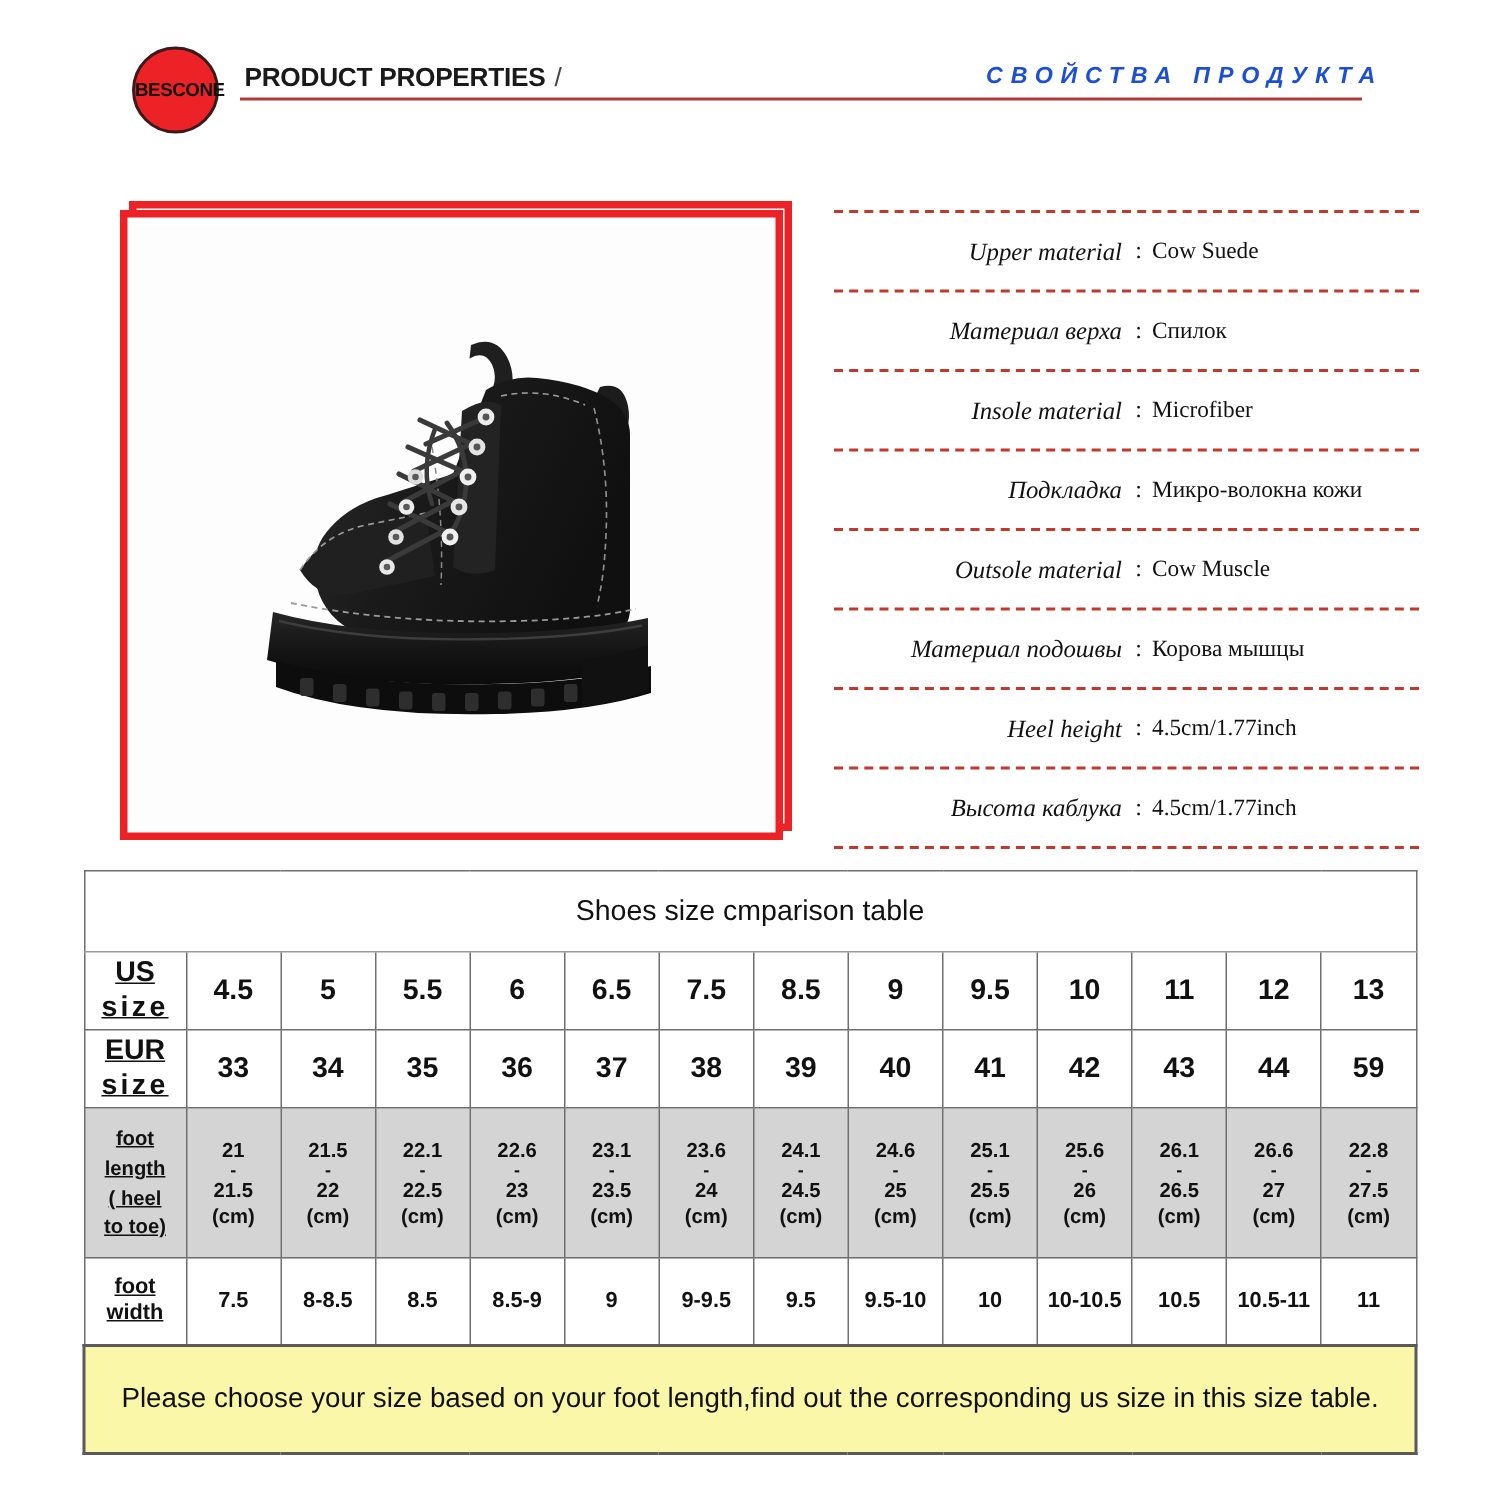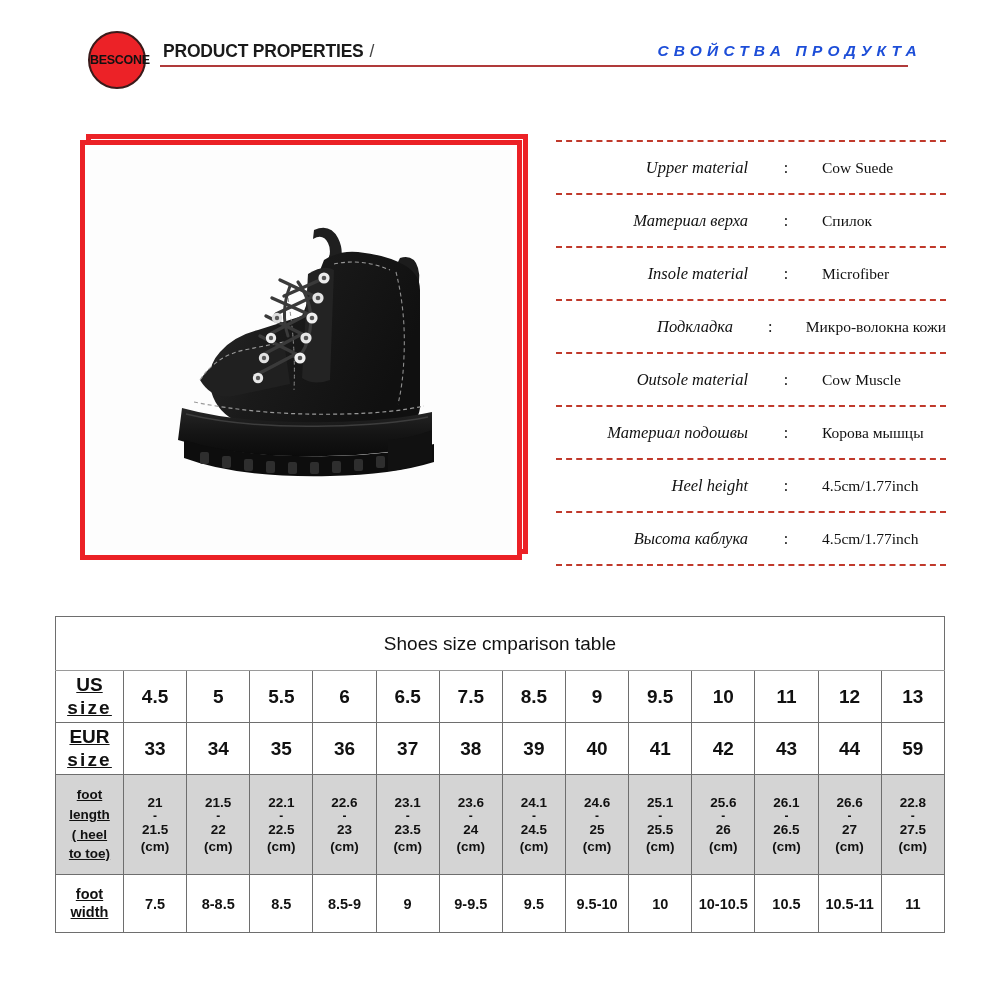--- a/index.html
+++ b/index.html
@@ -118,21 +118,20 @@
     width: 390px;
   }
   .prop-sep {
     height: 0;
     border-top: 2px dashed #c0392b;
   }
   .prop-row {
     display: flex;
     align-items: center;
     height: 51px;
-    gap: 27px;
   }
   .prop-label {
     width: 196px;
     text-align: right;
     padding-right: 4px;
     font-family: "Liberation Serif", serif;
     font-style: italic;
     font-size: 16.5px;
     color: #111;
     white-space: nowrap;
@@ -155,21 +154,20 @@
   
   .size-table-wrap {
     position: absolute;
     left: 55px; top: 580px;
     width: 890px;
   }
   table.size-table {
     width: 890px;
     border-collapse: collapse;
     table-layout: fixed;
-    margin-top: 36px;
   }
   table.size-table td {
     border: 1px solid #6e6e6e;
     text-align: center;
     vertical-align: middle;
     font-family: "Liberation Sans", sans-serif;
     color: #111;
     background: #ffffff;
   }
   .tbl-title {
@@ -571,15 +569,21 @@
         <td>9-9.5</td>
         <td>9.5</td>
         <td>9.5-10</td>
         <td>10</td>
         <td>10-10.5</td>
         <td>10.5</td>
         <td>10.5-11</td>
         <td>11</td>
       </tr>
 
+      <tr class="row-note">
+        <td colspan="14">
+          <span>Please choose your size based on your foot length,find out the corresponding</span>
+          <span>us size in this size table.</span>
+        </td>
+      </tr>
     </tbody>
   </table>
 </div>
 
 </body></html>

